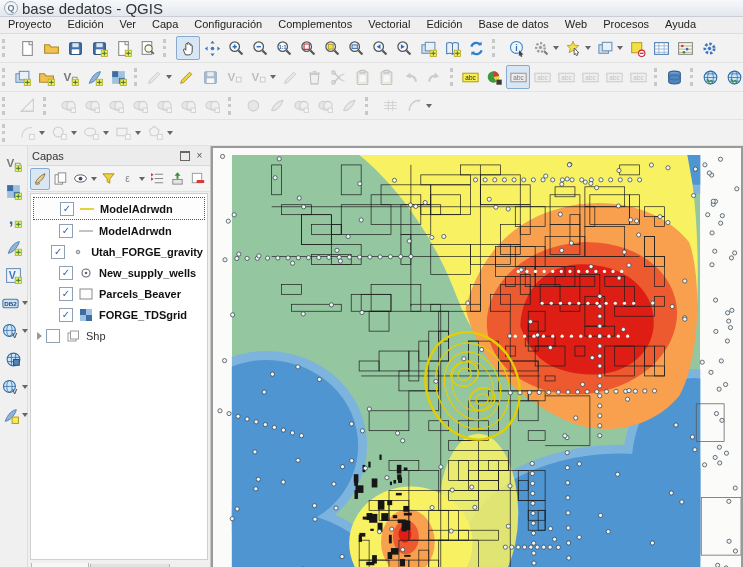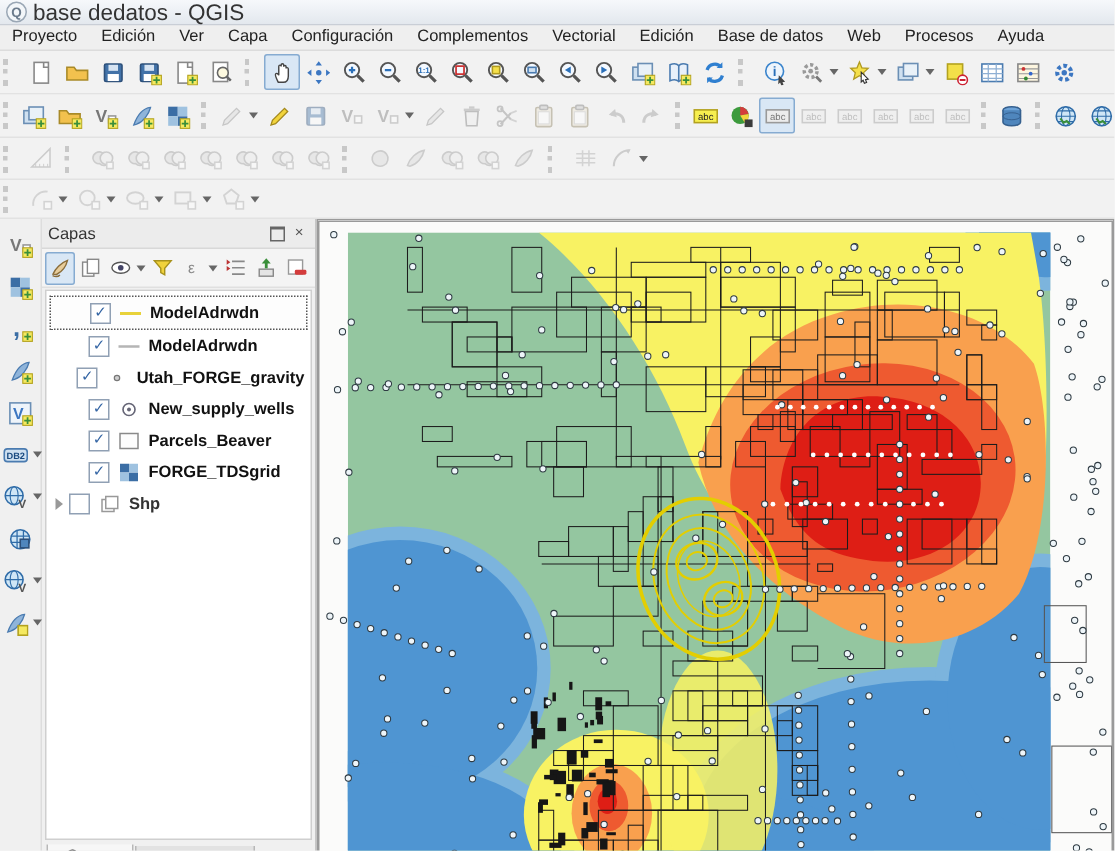--- a/index.html
+++ b/index.html
@@ -38,21 +38,21 @@
   .layer-list{flex:1;background:#fff;border:1px solid #cfcfcf;margin:1px 2px;padding-top:3px;overflow:hidden}
   .layer-row{height:21px;display:flex;align-items:center;gap:5px;padding:0 2px 0 4px;margin:0 2px}
   .layer-row .tri{width:0;height:0;border-top:4px solid transparent;border-bottom:4px solid transparent;
                   border-left:5px solid #999;margin-right:-1px;visibility:hidden}
   .layer-row.group .tri{visibility:visible}
   .layer-row .indent{width:8px}
   .cb{width:12px;height:12px;background:#fff;border:1px solid #90a0b4;display:flex;align-items:center;
       justify-content:center;font-size:10px;line-height:10px;color:#3465a4;flex:none}
   .sym{width:16px;height:12px;display:flex;align-items:center;justify-content:center;flex:none}
   .layer-label{font-weight:bold;font-size:11px;color:#111;white-space:nowrap}
-  .layer-row.group .layer-label{font-weight:bold;color:#333}
+  .layer-row.group .layer-label{font-weight:normal;color:#333}
   .layer-row.sel{border:1px dotted #555;background:#fdfdfd}
   .layer-row.sel .layer-label{}
   .panel-tabs{height:21px;display:flex;align-items:flex-end;padding-left:3px;gap:1px;background:#f0f0f0}
   .ptab{padding:2px 12px 3px;border:1px solid #b7b7b7;border-top:none;background:#e2e2e2;font-size:11px;color:#333}
   .ptab.active{background:#f7f7f7;height:13px}
   .map-wrap{flex:1;background:#fff;border:1px solid #9a9a9a;position:relative}
   .map-wrap svg{display:block;width:100%;height:100%}
 </style>
 </head>
 <body>

